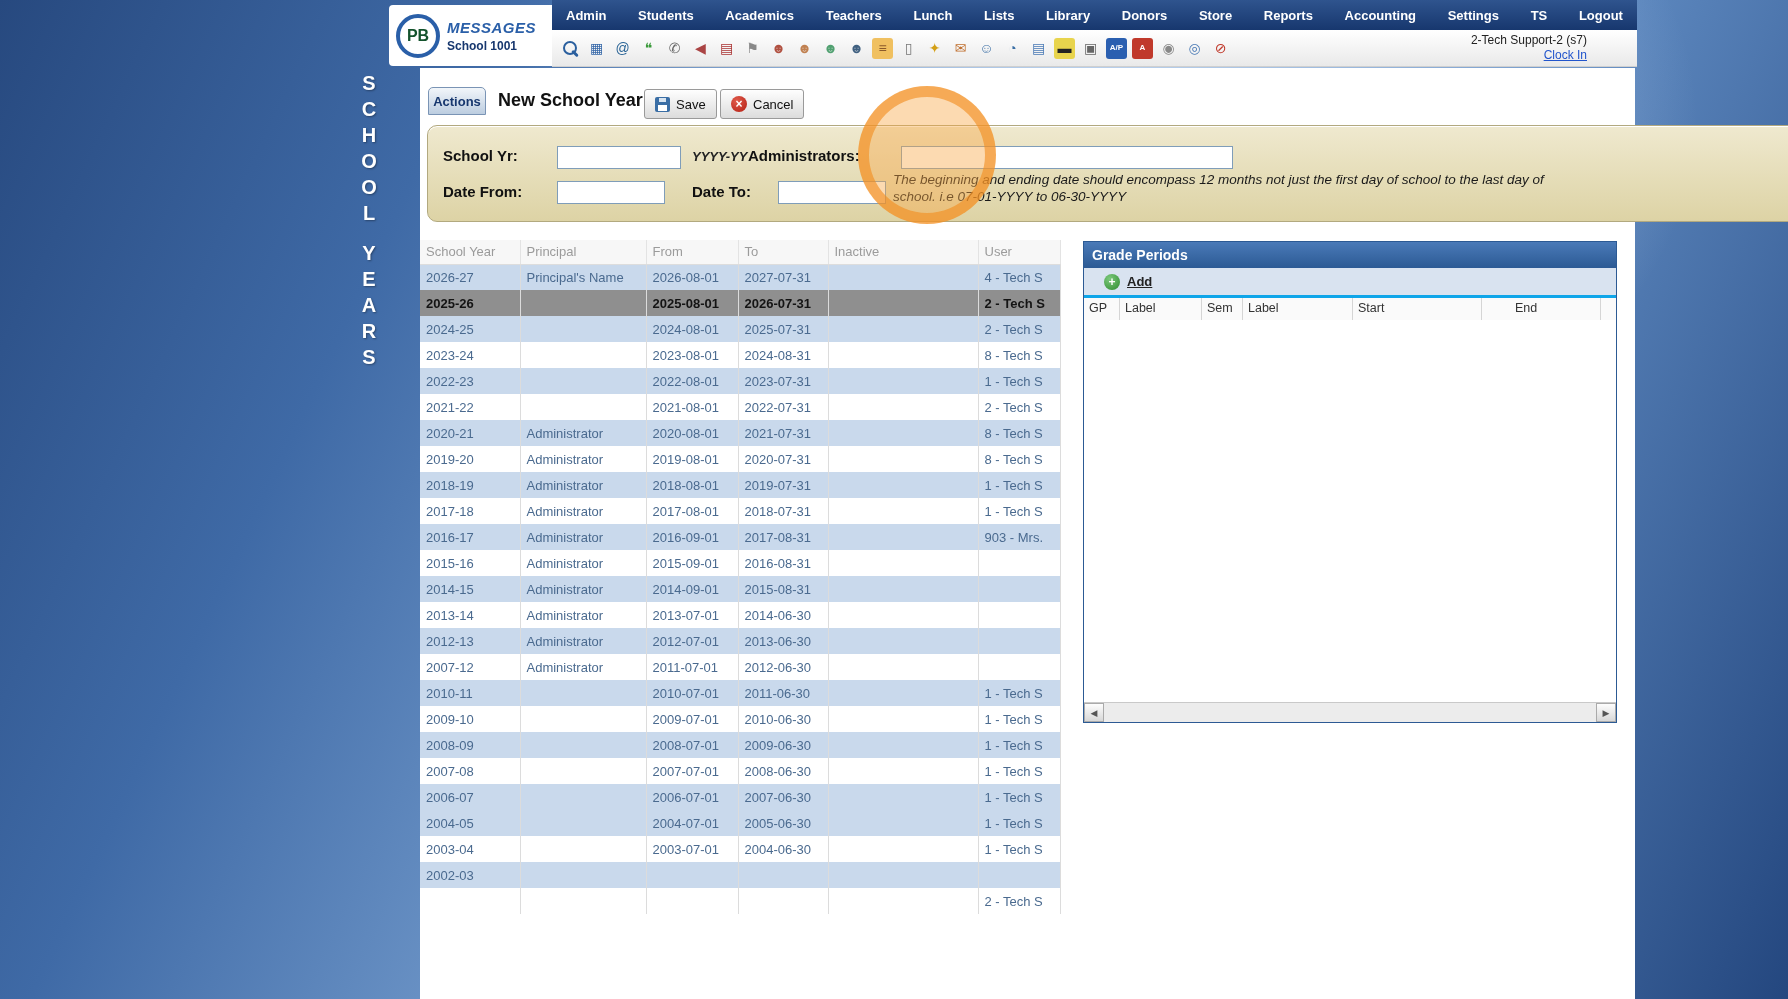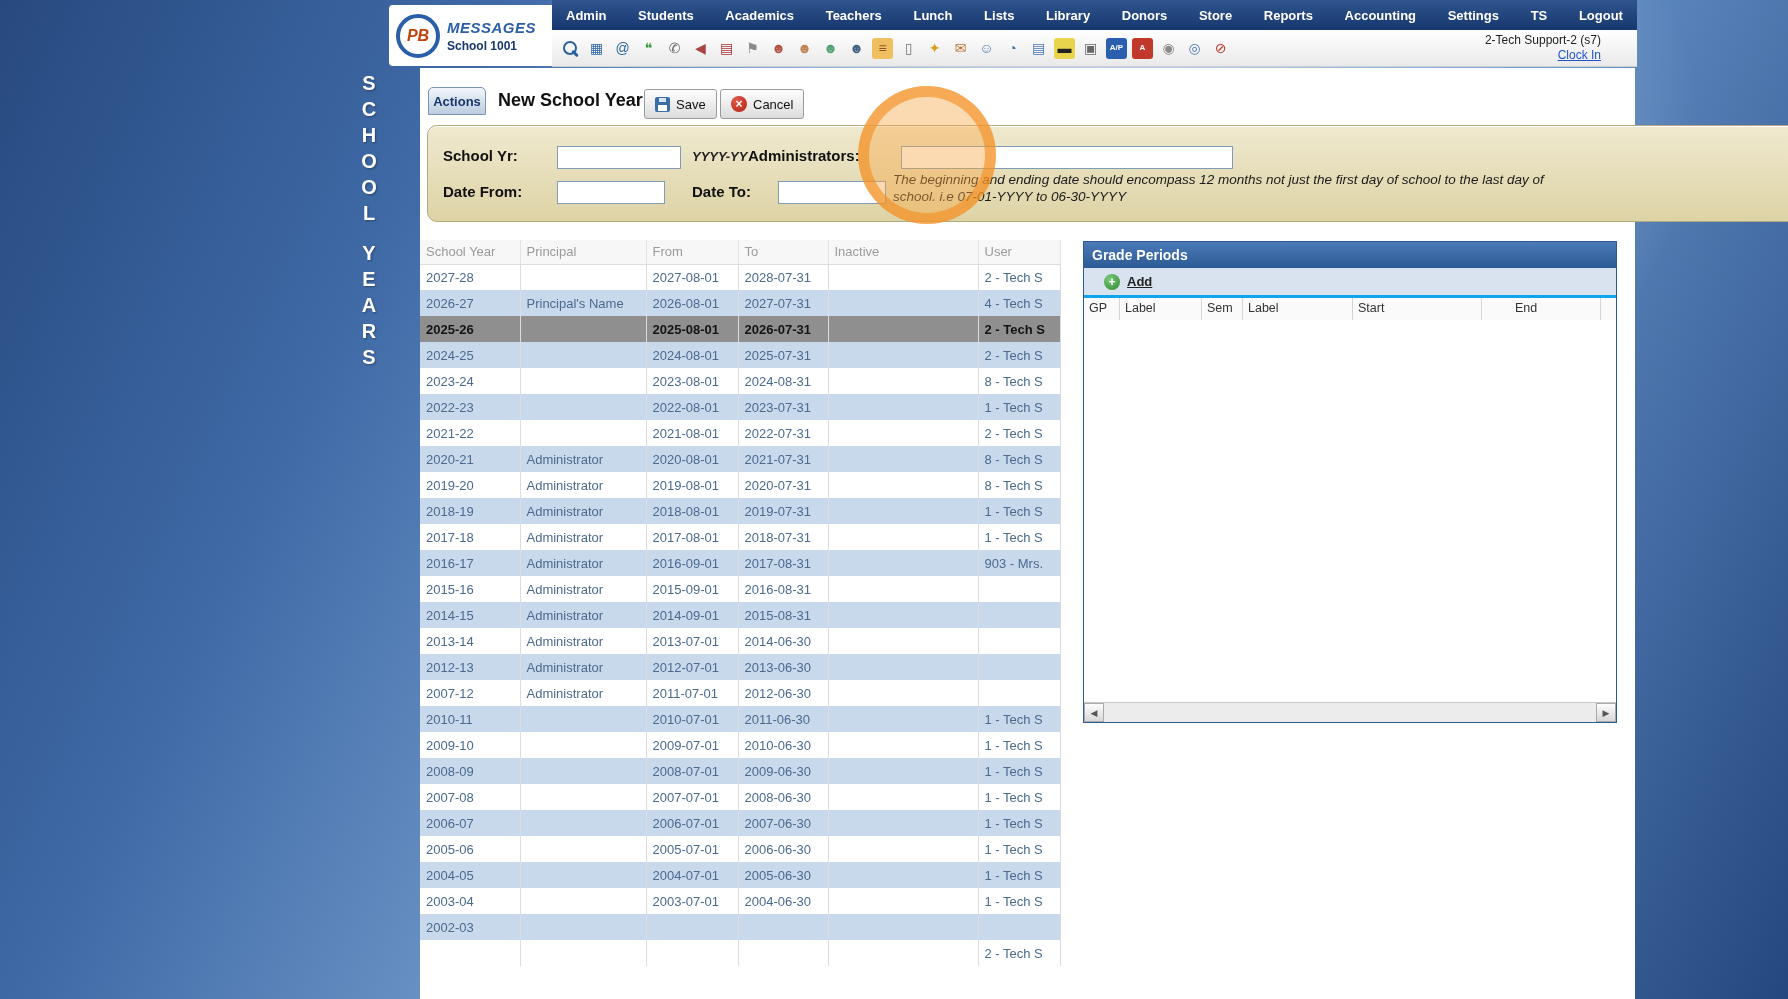--- a/index.html
+++ b/index.html
@@ -7,38 +7,38 @@
   body{font-family:"Liberation Sans",sans-serif;overflow:hidden}
   .screen{position:relative;width:1788px;height:999px;overflow:hidden;
     background:
       radial-gradient(ellipse 950px 650px at 62% 12%, rgba(196,216,240,.95), rgba(196,216,240,0) 62%),
       linear-gradient(115deg,#27497f 0%,#3f6aa6 22%,#7ca3d2 48%,#5d88bf 72%,#24477f 100%);}
 
   
   .logo-box{position:absolute;left:389px;top:5px;width:163px;height:61px;background:#fff;
     display:flex;align-items:center;gap:7px;padding:4px 7px;border-radius:4px 0 0 4px}
   .logo-circle{width:44px;height:44px;border-radius:50%;border:4px solid #2a5fa8;background:#fff;
-    color:#c2410c;font-weight:bold;font-style:italic;display:flex;align-items:center;justify-content:center;font-size:16px;flex:none}
+    color:#14532d;font-weight:bold;display:flex;align-items:center;justify-content:center;font-size:16px;flex:none}
   .logo-brand{color:#2a5fa8;font-style:italic;font-weight:bold;font-size:15px;letter-spacing:.5px}
   .logo-school{color:#17376e;font-weight:bold;font-size:12px;margin-top:3px}
 
   .nav-bar{position:absolute;left:552px;top:0;width:1085px;height:30px;
     background:linear-gradient(#2f548e,#17376e);display:flex;align-items:center;justify-content:space-between;padding:0 14px}
   .nav-item{color:#fff;font-weight:bold;font-size:13px;cursor:pointer;white-space:nowrap}
 
   .toolbar{position:absolute;left:552px;top:30px;width:1085px;height:37px;
     background:linear-gradient(#ffffff,#e9e9e9);border-bottom:1px solid #cfcfcf;
     display:flex;align-items:center;justify-content:space-between;padding:0 8px}
   .tb-icons{display:flex;align-items:center;gap:5px}
   .tb-icon{width:21px;height:21px;display:flex;align-items:center;justify-content:center;
     font-size:14px;line-height:1;border-radius:3px;cursor:pointer;position:relative;flex:none}
   .tb-icon.ap-badge,.tb-icon.pdf{font-size:8px;font-weight:bold}
   .tb-icon.search::before{content:"";width:10px;height:10px;border:2px solid #2a5f9e;border-radius:50%;position:absolute;left:3px;top:3px}
   .tb-icon.search::after{content:"";width:8px;height:3px;background:#2a5f9e;position:absolute;left:11px;top:14px;transform:rotate(45deg);border-radius:2px}
-  .user-box{text-align:right;font-size:12px;color:#222;margin-right:28px;line-height:15px}
+  .user-box{text-align:right;font-size:12px;color:#222;margin-right:42px;line-height:15px}
   .user-box a{color:#2255cc;text-decoration:underline;cursor:pointer}
 
   
   .side-label{position:absolute;left:352px;top:70px;width:34px;text-align:center;color:#fff;
     font-weight:bold;font-size:20px;line-height:26px;text-shadow:1px 1px 2px rgba(0,0,0,.35)}
   .side-gap{height:14px}
 
   
   .content{position:absolute;left:420px;top:68px;width:1215px;height:931px;background:#fff}
 
@@ -223,28 +223,20 @@
           <tr id="years-head">
             <th>School Year</th>
             <th>Principal</th>
             <th>From</th>
             <th>To</th>
             <th>Inactive</th>
             <th>User</th>
           </tr>
         </thead>
       <tbody id="years-tbody">
-          <tr class="even">
-            <td>2027-28</td>
-            <td></td>
-            <td>2027-08-01</td>
-            <td>2028-07-31</td>
-            <td></td>
-            <td>2 - Tech S</td>
-          </tr>
           <tr class="odd">
             <td>2026-27</td>
             <td>Principal's Name</td>
             <td>2026-08-01</td>
             <td>2027-07-31</td>
             <td></td>
             <td>4 - Tech S</td>
           </tr>
           <tr class="selected">
             <td>2025-26</td>
@@ -396,28 +388,20 @@
             <td>2007-07-01</td>
             <td>2008-06-30</td>
             <td></td>
             <td>1 - Tech S</td>
           </tr>
           <tr class="odd">
             <td>2006-07</td>
             <td></td>
             <td>2006-07-01</td>
             <td>2007-06-30</td>
-            <td></td>
-            <td>1 - Tech S</td>
-          </tr>
-          <tr class="even">
-            <td>2005-06</td>
-            <td></td>
-            <td>2005-07-01</td>
-            <td>2006-06-30</td>
             <td></td>
             <td>1 - Tech S</td>
           </tr>
           <tr class="odd">
             <td>2004-05</td>
             <td></td>
             <td>2004-07-01</td>
             <td>2005-06-30</td>
             <td></td>
             <td>1 - Tech S</td>

